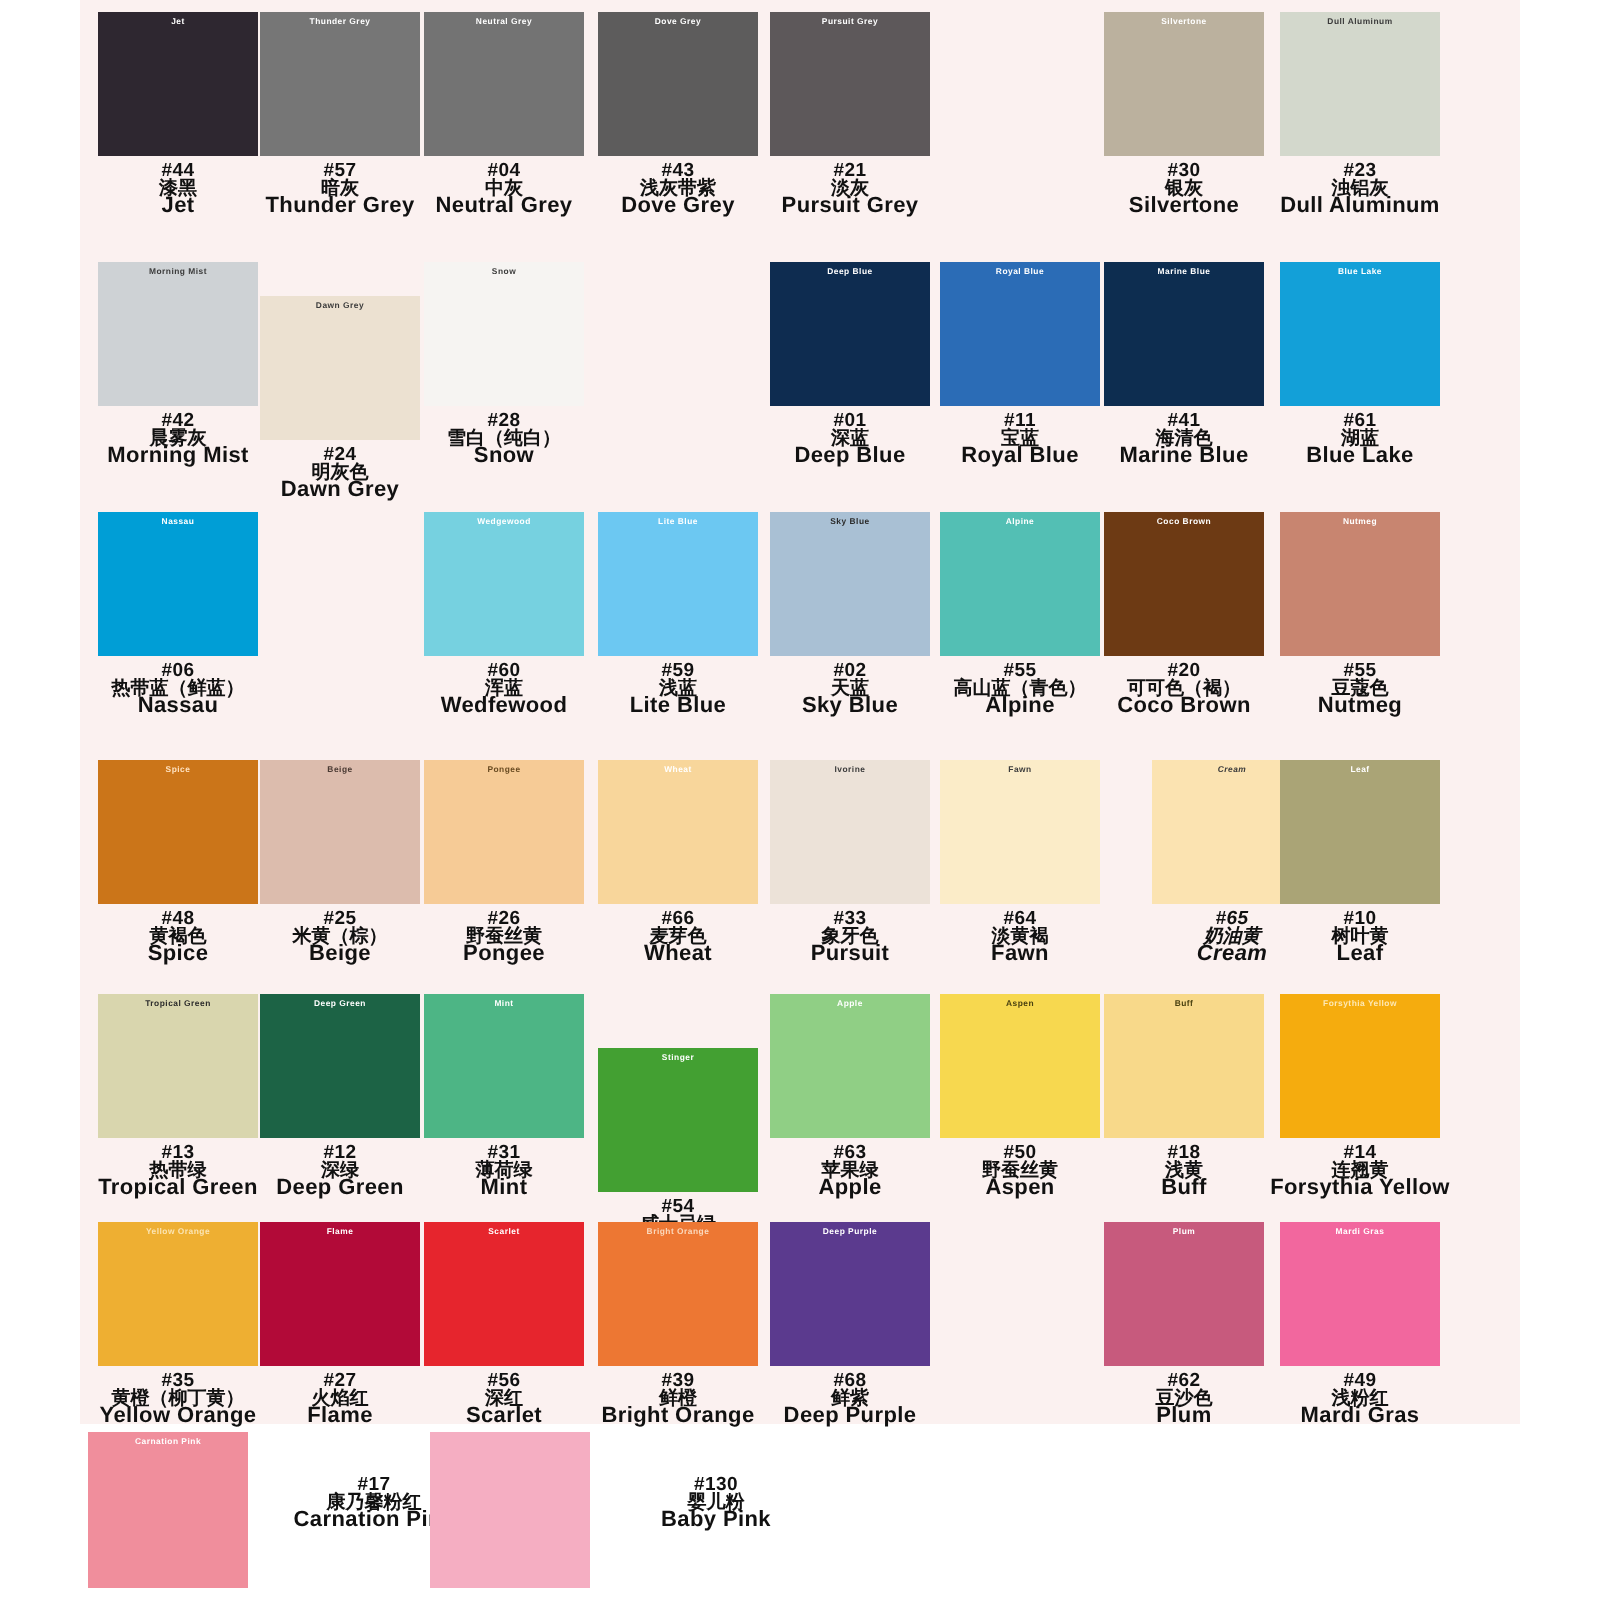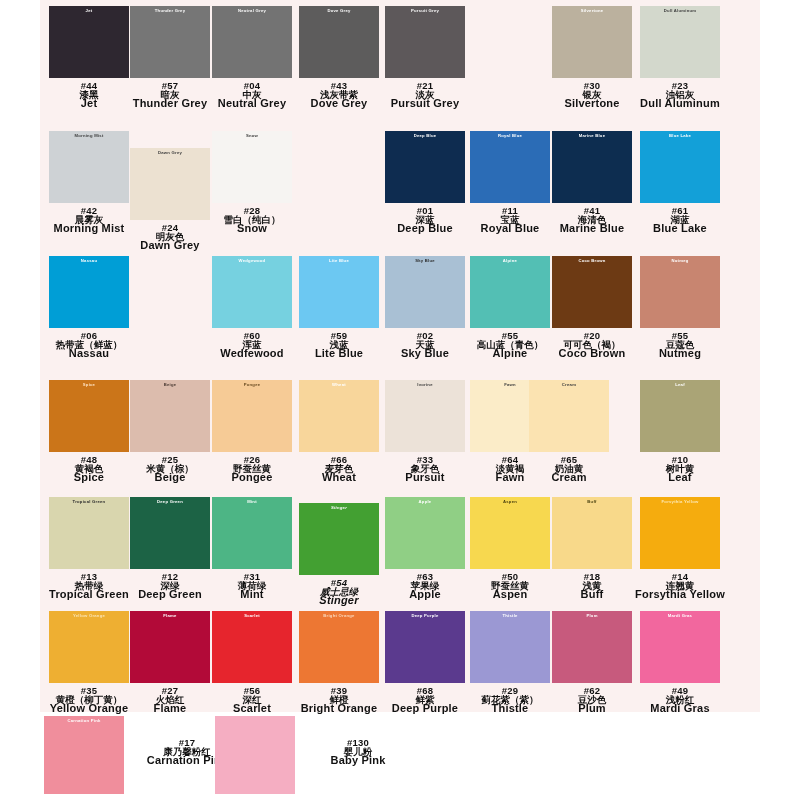--- a/index.html
+++ b/index.html
@@ -377,21 +377,21 @@
       <div class="swatch-cell" style="left: 465px; top: 380px;">
         <div class="swatch-chip" style="background: rgb(251, 236, 200);">
           <div class="chip-label" style="color: rgb(59, 59, 59);">Fawn</div>
         </div>
         <div class="swatch-caption">
           <span class="cap-code">#64</span>
           <span class="cap-cn">淡黄褐</span>
           <span class="cap-en">Fawn</span>
         </div>
       </div>
-      <div class="swatch-cell" style="left: 524px; top: 380px;">
+      <div class="swatch-cell" style="left: 571px; top: 380px; font-style: italic;">
         <div class="swatch-chip" style="background: rgb(251, 227, 177);">
           <div class="chip-label" style="color: rgb(59, 59, 59);">Cream</div>
         </div>
         <div class="swatch-caption">
           <span class="cap-code">#65</span>
           <span class="cap-cn">奶油黄</span>
           <span class="cap-en">Cream</span>
         </div>
       </div>
       <div class="swatch-cell" style="left: 635px; top: 380px;">
@@ -427,21 +427,21 @@
       <div class="swatch-cell" style="left: 207px; top: 497px;">
         <div class="swatch-chip" style="background: rgb(77, 181, 133);">
           <div class="chip-label" style="color: rgb(255, 255, 255);">Mint</div>
         </div>
         <div class="swatch-caption">
           <span class="cap-code">#31</span>
           <span class="cap-cn">薄荷绿</span>
           <span class="cap-en">Mint</span>
         </div>
       </div>
-      <div class="swatch-cell" style="left: 294px; top: 503px; font-style: italic;">
+      <div class="swatch-cell" style="left: 294px; top: 524px;">
         <div class="swatch-chip" style="background: rgb(67, 160, 50);">
           <div class="chip-label" style="color: rgb(255, 255, 255);">Stinger</div>
         </div>
         <div class="swatch-caption">
           <span class="cap-code">#54</span>
           <span class="cap-cn">威士忌绿</span>
           <span class="cap-en">Stinger</span>
         </div>
       </div>
       <div class="swatch-cell" style="left: 380px; top: 497px;">
@@ -525,30 +525,20 @@
         </div>
       </div>
       <div class="swatch-cell" style="left: 380px; top: 611px;">
         <div class="swatch-chip" style="background: rgb(91, 58, 142);">
           <div class="chip-label" style="color: rgb(255, 255, 255);">Deep Purple</div>
         </div>
         <div class="swatch-caption">
           <span class="cap-code">#68</span>
           <span class="cap-cn">鲜紫</span>
           <span class="cap-en">Deep Purple</span>
-        </div>
-      </div>
-      <div class="swatch-cell" style="left: 465px; top: 611px;">
-        <div class="swatch-chip" style="background: rgb(155, 152, 211);">
-          <div class="chip-label" style="color: rgb(255, 255, 255);">Thistle</div>
-        </div>
-        <div class="swatch-caption">
-          <span class="cap-code">#29</span>
-          <span class="cap-cn">蓟花紫（紫）</span>
-          <span class="cap-en">Thistle</span>
         </div>
       </div>
       <div class="swatch-cell" style="left: 547px; top: 611px;">
         <div class="swatch-chip" style="background: rgb(199, 90, 125);">
           <div class="chip-label" style="color: rgb(255, 255, 255);">Plum</div>
         </div>
         <div class="swatch-caption">
           <span class="cap-code">#62</span>
           <span class="cap-cn">豆沙色</span>
           <span class="cap-en">Plum</span>

